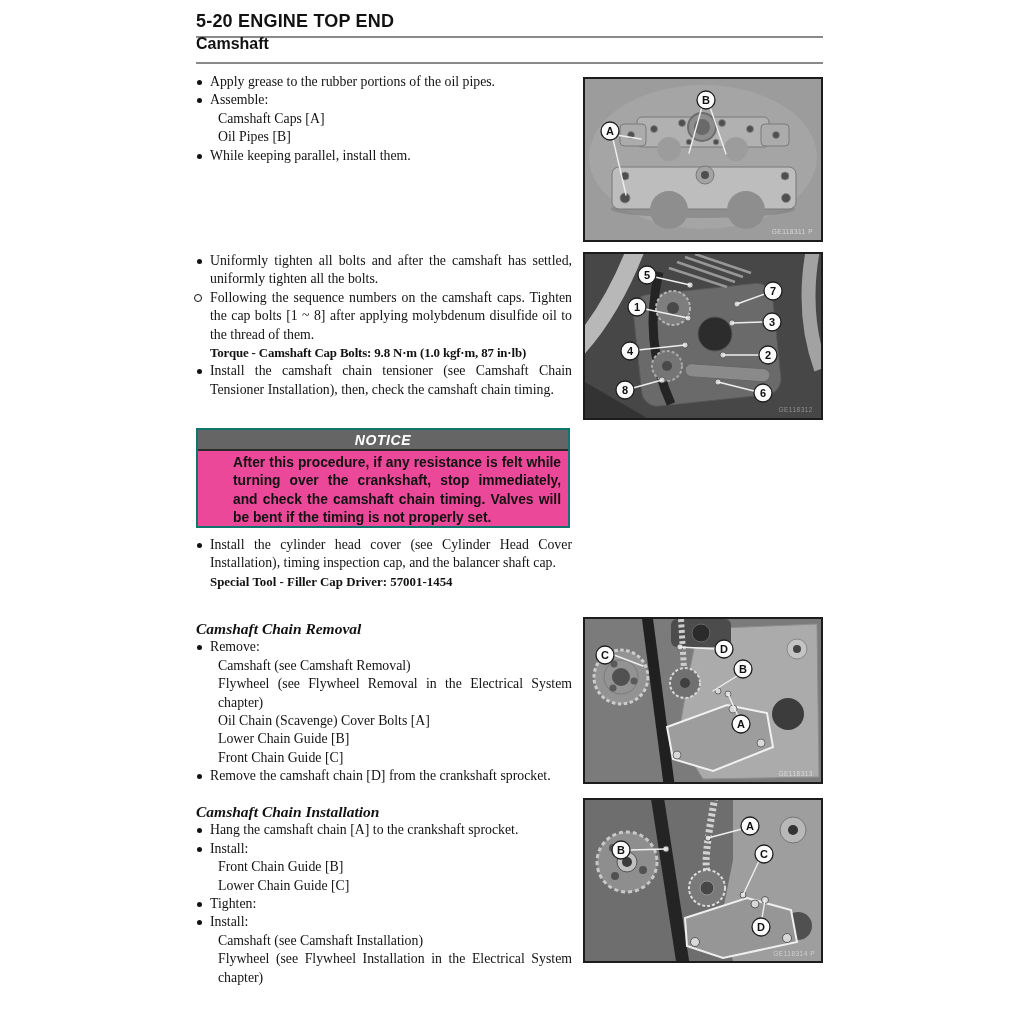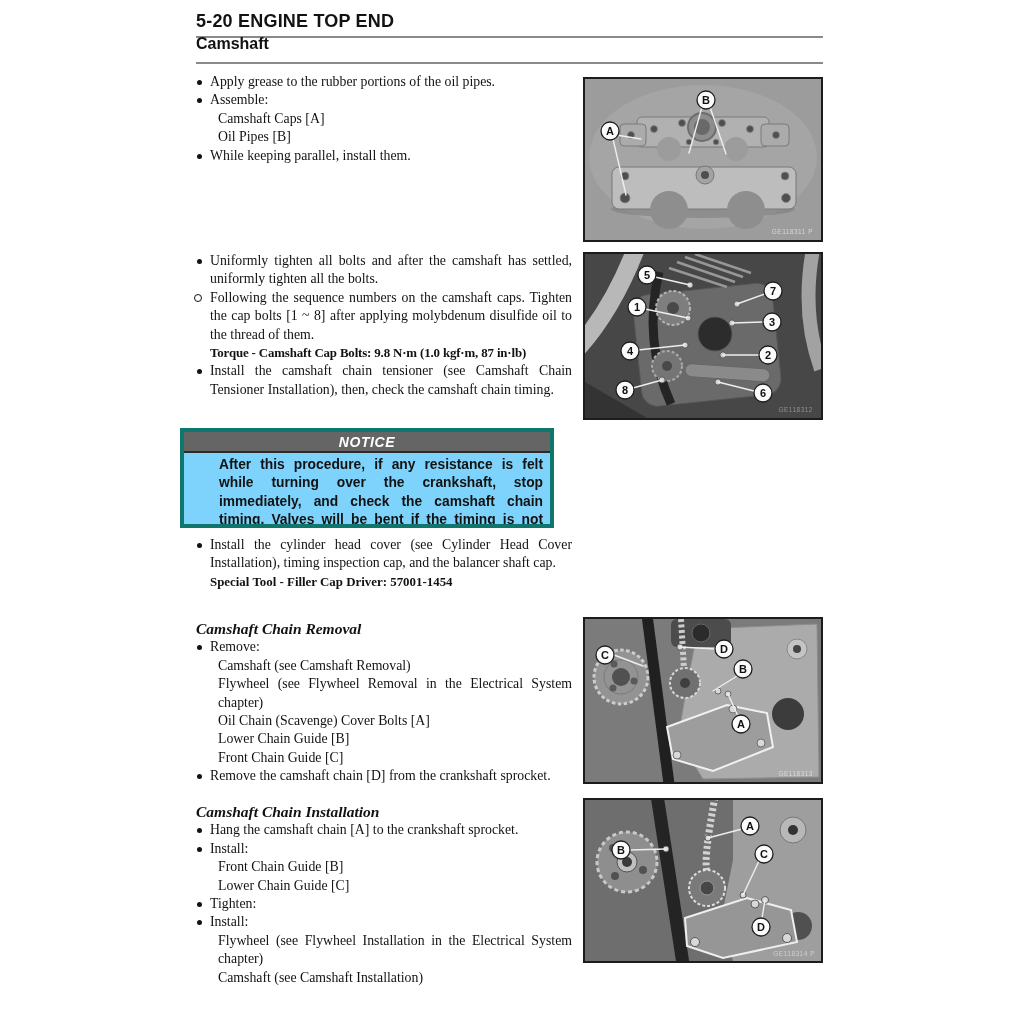--- a/index.html
+++ b/index.html
@@ -17,21 +17,21 @@
   .b { position:relative; padding-left:14px; text-align:justify; }
   .b::before { content:""; position:absolute; left:1px; top:7px; width:5px; height:5px; border-radius:50%; background:#121212; }
   .ob::before { background:none; border:1.3px solid #121212; width:6px; height:6px; left:-2px; top:5.5px; }
   .nj { text-align:left; }
   .sub { padding-left:22px; margin:0; }
   .torque { font-weight:bold; font-size:12.9px; letter-spacing:-0.15px; padding-left:14px; white-space:nowrap; }
   .torque2 { white-space:pre-line; padding-left:85px; text-indent:-71px; line-height:17px; margin-bottom:-3px; }
   .special { font-weight:bold; font-size:12.9px; padding-left:14px; white-space:pre-line; }
   .h3 { font-size:15.5px; font-weight:bold; font-style:italic; }
 
-  .notice { position:absolute; left:180px; top:428px; width:374px; height:100px; border:4px solid #0f766e; box-sizing:border-box; background:#7dd3fc; overflow:hidden; }
+  .notice { position:absolute; left:196px; top:428px; width:374px; height:100px; border:2px solid #0f766e; box-sizing:border-box; background:#ec4899; overflow:hidden; }
   .notice-head { height:19px; background:#656565; border-bottom:2px solid #2b2b2b; display:flex; align-items:center; justify-content:center; }
   .notice-title { color:#ffffff; font-weight:bold; font-style:italic; font-size:14px; letter-spacing:.6px; }
   .notice-body { font-weight:bold; font-size:13.8px; line-height:18.3px; padding:3px 7px 0 7px; text-align:justify;margin-left:28px; }
 
   .fig { position:absolute; left:583px; width:240px; border:2px solid #1c1c1c; box-sizing:border-box; background:#8a8a8a; }
   .fig svg { display:block; }
   .fig1 { top:77px;  height:165px; }
   .fig2 { top:252px; height:168px; }
   .fig3 { top:617px; height:167px; }
   .fig4 { top:798px; height:165px; }
@@ -90,22 +90,22 @@
   </div>
 
   <div class="tcol" style="top:803px;">
     <p class="h3">Camshaft Chain Installation</p>
     <p class="b nj">Hang the camshaft chain [A] to the crankshaft sprocket.</p>
     <p class="b nj">Install:</p>
     <p class="sub">Front Chain Guide [B]</p>
     <p class="sub">Lower Chain Guide [C]</p>
     <p class="b nj">Tighten:</p>
     <p class="b nj">Install:</p>
+    <p class="sub">Camshaft (see Camshaft Installation)</p>
     <p class="sub" style="text-align:justify;">Flywheel (see Flywheel Installation in the Electrical Sys­tem chapter)</p>
-    <p class="sub">Camshaft (see Camshaft Installation)</p>
   </div>
 
   <div class="fig fig1">
     <svg width="236" height="161" viewBox="0 0 236 161">
       <rect x="0" y="0" width="236" height="161" fill="#9c9c9c"></rect>
       <ellipse cx="118" cy="78" rx="114" ry="72" fill="#a5a5a5"></ellipse>
       <ellipse cx="118" cy="130" rx="92" ry="9" fill="#7b7b7b" opacity="0.55"></ellipse>
 
       <rect x="52" y="38" width="132" height="30" rx="5" fill="#b1b1b1" stroke="#7a7a7a"></rect>
       <rect x="35" y="45" width="26" height="22" rx="4" fill="#ababab" stroke="#7a7a7a"></rect>

